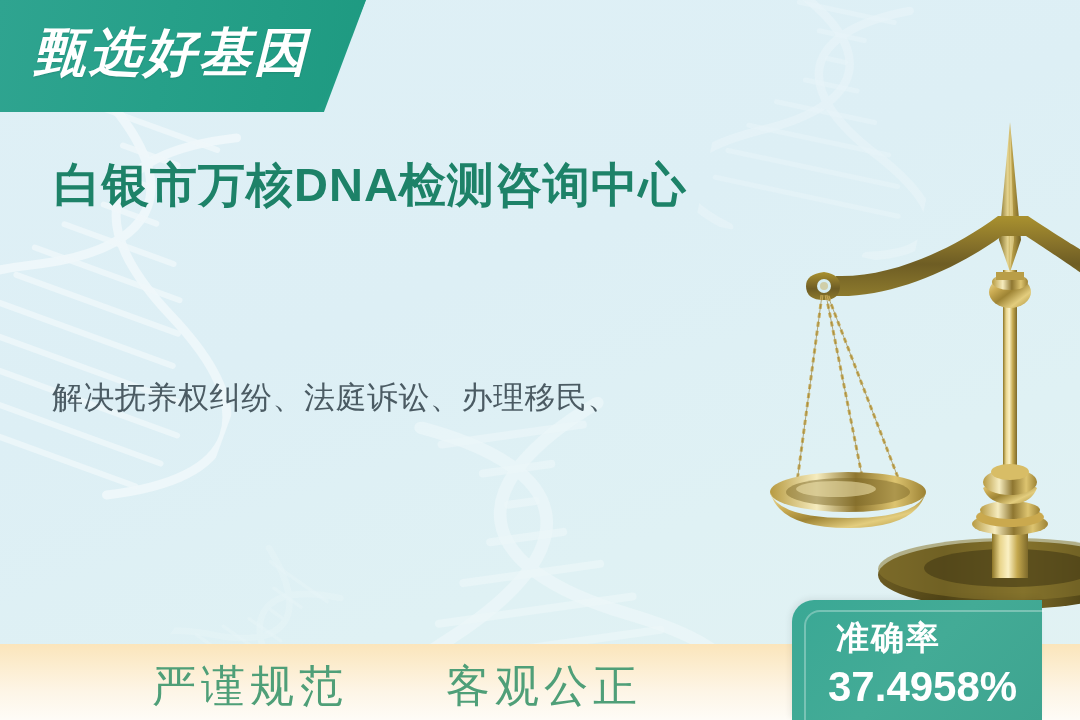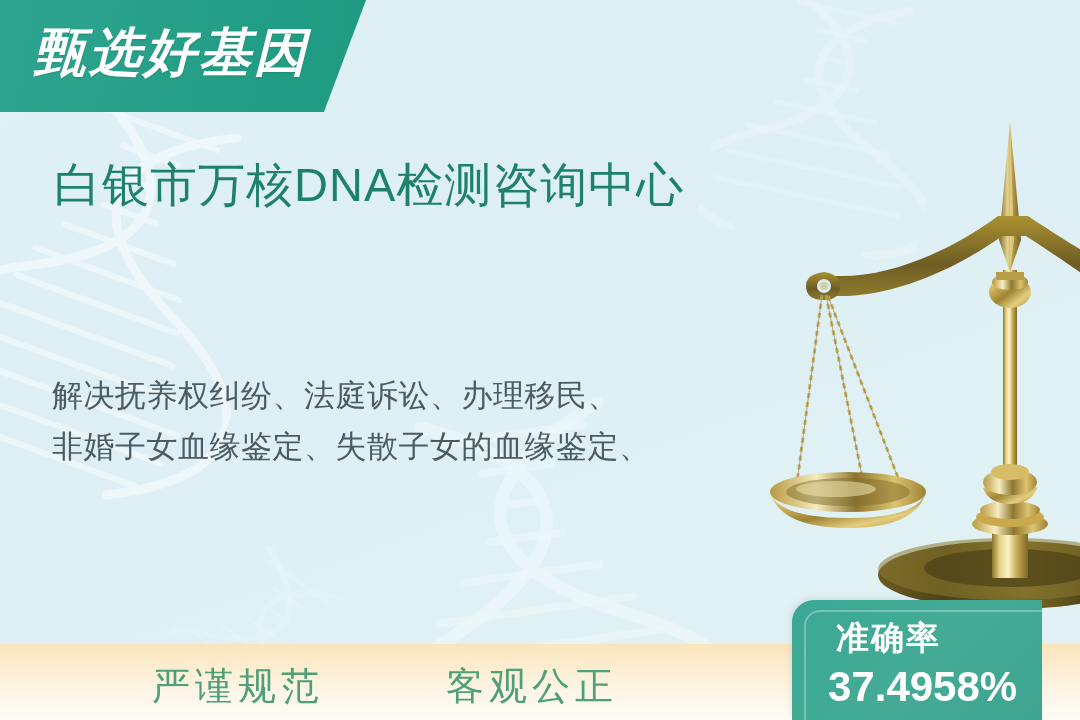--- a/index.html
+++ b/index.html
@@ -59,51 +59,50 @@
     text-shadow: 0 1px 2px rgba(0,0,0,.12);
     white-space: nowrap;
   }
 
   
   .title {
     position: absolute;
     left: 54px; top: 156px;
     font-size: 47px;
     line-height: 58px;
-    font-weight: 400;
+    font-weight: 700;
     color: #1d8268;
     letter-spacing: 1px;
     white-space: nowrap;
   }
 
   
   .body-copy {
     position: absolute;
     left: 52px; top: 372px;
     width: 700px;
     font-size: 31px;
     line-height: 51px;
     color: #4b5b63;
     font-weight: 300;
     letter-spacing: .5px;
-    font-family: Liberation Mono, monospace;
   }
   .body-copy div { white-space: nowrap; }
 
   
   .bottom-bar {
     position: absolute;
     left: 0; bottom: 0;
     width: 1080px; height: 76px;
     background: linear-gradient(180deg, #fbe5bb 0%, #fcedd0 30%, #fdf5e6 62%, #fefcf7 100%);
   }
   .slogan {
     position: absolute;
     bottom: 8px;
-    font-size: 38px;
+    font-size: 44px;
     line-height: 52px;
     color: #4f9f78;
     font-weight: 300;
     letter-spacing: 5px;
     white-space: nowrap;
   }
   .slogan-1 { left: 152px; }
   .slogan-2 { left: 446px; text-align: right; }
 
   
@@ -332,21 +331,20 @@
 
   <div class="ribbon">
     <div class="ribbon-inner"></div>
   </div>
   <div class="ribbon-text">甄选好基因</div>
 
   <div class="title">白银市万核DNA检测咨询中心</div>
 
   <div class="body-copy">
     <div>解决抚养权纠纷、法庭诉讼、办理移民、</div>
-    <div>非婚子女血缘鉴定、失散子女的血缘鉴定、</div>
   </div>
 
   <div class="bottom-bar"></div>
   <div class="slogan slogan-1">严谨规范</div>
   <div class="slogan slogan-2">客观公正</div>
 
   <div class="badge">
     <div class="badge-stripe"></div>
     <div class="badge-label">准确率</div>
     <div class="badge-value">37.4958%</div>

